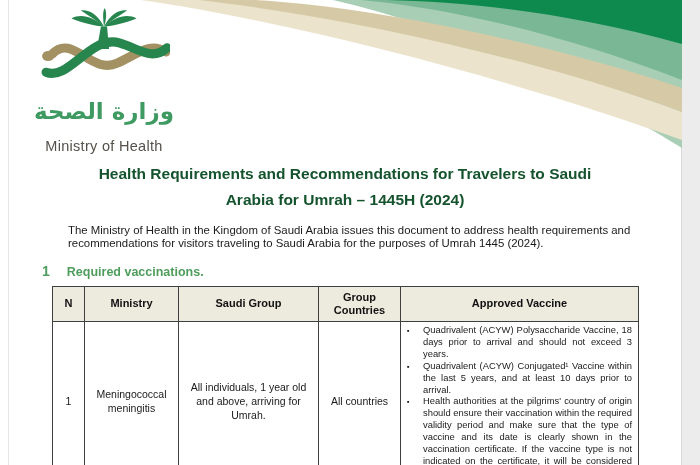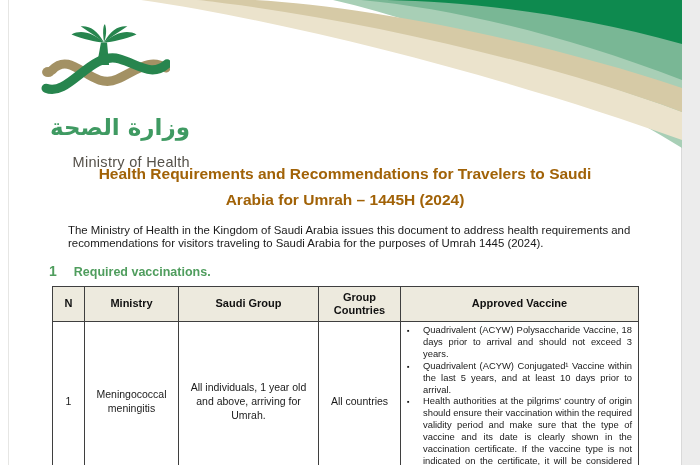--- a/index.html
+++ b/index.html
@@ -7,39 +7,39 @@
     position:relative;width:700px;height:465px;overflow:hidden;
     background:#ececec;font-family:"Liberation Sans",sans-serif;
   }
   .page{
     position:absolute;left:0;top:0;width:681px;height:465px;
     background:#ffffff;border-right:1px solid #d9d9d9;
   }
   .page-edge-line{position:absolute;left:8px;top:0;width:1px;height:465px;background:#e6e6e4;}
   .swoosh{position:absolute;top:0;left:137px;width:545px;height:150px;}
   
-  .logo{position:absolute;left:18px;top:24px;width:172px;text-align:right;}
+  .logo{position:absolute;left:18px;top:8px;width:172px;text-align:center;}
   .logo-emblem{width:132px;height:90px;margin:0 auto;display:block;}
   .logo-arabic{
     font-family:"DejaVu Sans",sans-serif;font-size:23px;font-weight:bold;
     color:#3f9a62;line-height:1.15;direction:rtl;
   }
   .logo-english{font-size:14.5px;color:#55514a;margin-top:14px;letter-spacing:0.3px;}
   
   .doc-title{
     position:absolute;left:40px;width:610px;top:161px;text-align:center;
-    font-weight:bold;font-size:15.5px;line-height:26px;color:#a16207;
+    font-weight:bold;font-size:15.5px;line-height:26px;color:#14532d;
   }
   
   .intro{
     position:absolute;left:68px;top:224px;width:578px;
     font-size:11.4px;line-height:13px;color:#1a1a1a;
   }
   
-  .section-head{position:absolute;left:49px;top:262px;color:#4f9d5d;font-weight:bold;}
+  .section-head{position:absolute;left:42px;top:262px;color:#4f9d5d;font-weight:bold;}
   .section-num{font-size:14px;display:inline-block;vertical-align:baseline;}
   .section-label{font-size:12.5px;display:inline-block;margin-left:17px;vertical-align:baseline;}
   
   table.req{
     position:absolute;left:52px;top:286px;width:586px;
     border-collapse:collapse;table-layout:fixed;
   }
   table.req th{
     border:1px solid #3f3f3f;background:#edeade;color:#111;
     font-size:11px;font-weight:bold;height:32px;text-align:center;

